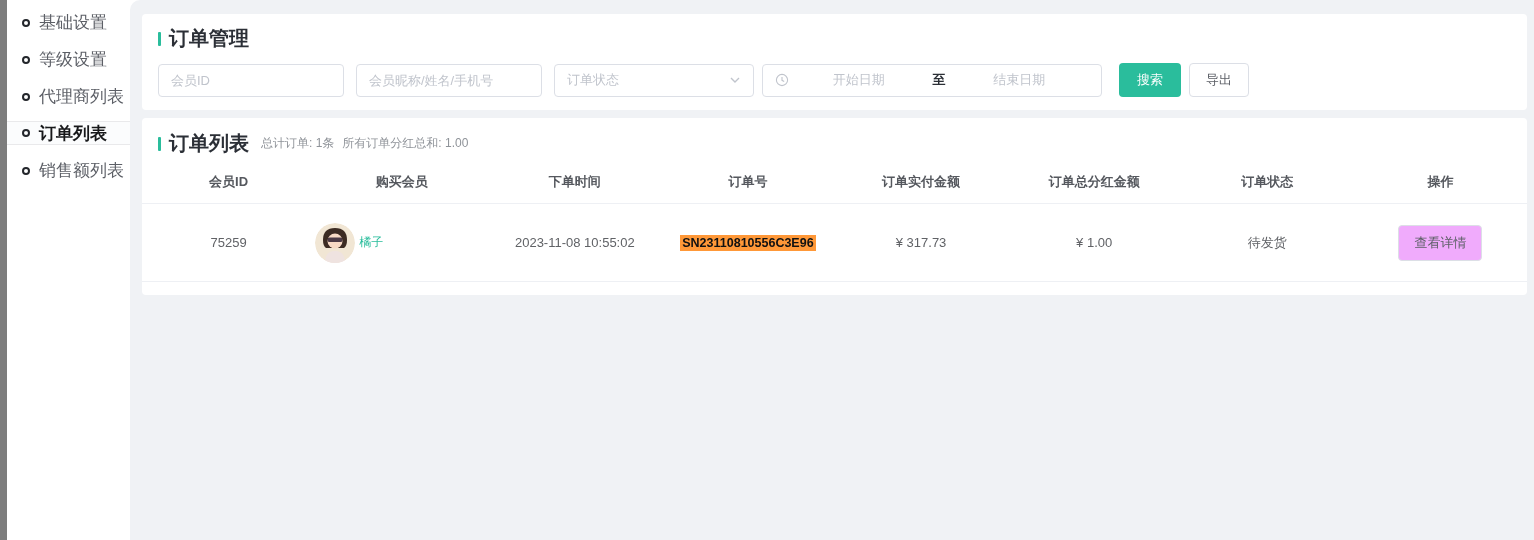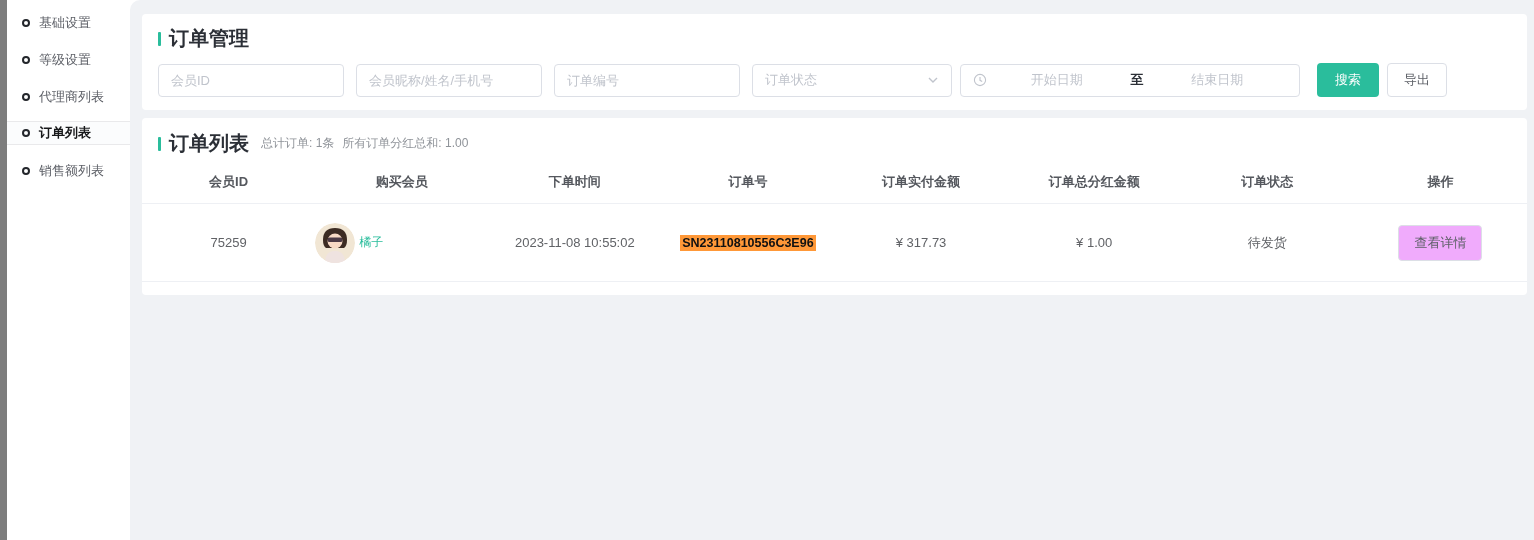--- a/index.html
+++ b/index.html
@@ -18,21 +18,21 @@
   }
   .app{display:flex;width:1534px;height:540px;}
 
   
   .left-strip{width:7px;height:100%;background:var(--sidebar-strip);flex:none;}
 
   
   .sidebar{width:123px;height:100%;background:#fff;flex:none;padding-top:4px;}
   .side-item{
     height:37px;display:flex;align-items:center;gap:9px;
-    padding-left:15px;color:#5c5f66;font-size:13px;cursor:pointer;
+    padding-left:15px;color:#5c5f66;font-size:17px;cursor:pointer;
     background:transparent;
   }
   .side-item .ring{
     width:8px;height:8px;border:2px solid #23262b;border-radius:50%;flex:none;
   }
   .side-item.active{
     height:24px;margin:6px 0 7px 0;
     border-top:1px solid #e9e9eb;border-bottom:1px solid #e9e9eb;
     background:#fbfcfd;color:#17181a;font-weight:bold;
   }
@@ -141,21 +141,20 @@
     <div class="main-inner">
 
       <section class="card filter-card">
         <div class="sec-title-row">
           <span class="accent-bar"></span>
           <span class="sec-title">订单管理</span>
         </div>
         <div class="filter-row">
           <input class="text-input" type="text" placeholder="会员ID" style="">
           <input class="text-input" type="text" placeholder="会员昵称/姓名/手机号" style="">
-          <input class="text-input" type="text" placeholder="订单编号" style="">
           <div class="select-box">
             <span>订单状态</span>
             <svg class="icon-svg" width="12" height="12" viewBox="0 0 12 12">
               <polyline points="2,4 6,8 10,4" fill="none" stroke="#c0c4cc" stroke-width="1.4"></polyline>
             </svg>
           </div>
           <div class="date-range">
             <svg class="icon-svg" width="14" height="14" viewBox="0 0 14 14">
               <circle cx="7" cy="7" r="5.6" fill="none" stroke="#c0c4cc" stroke-width="1.1"></circle>
               <polyline points="7,4 7,7.3 9.2,8.4" fill="none" stroke="#c0c4cc" stroke-width="1.1"></polyline>

